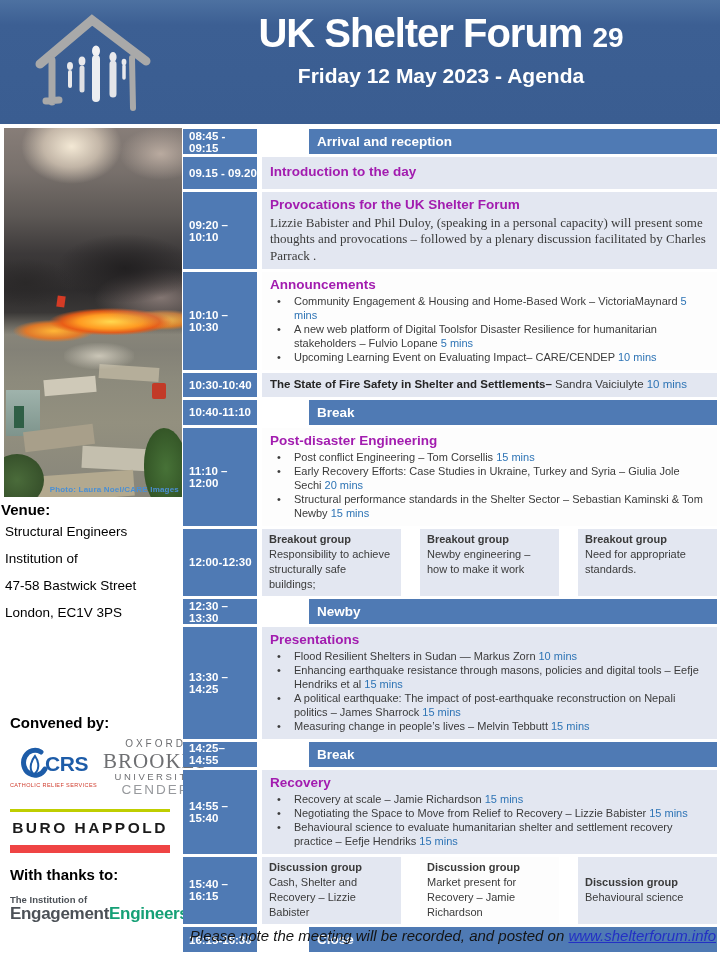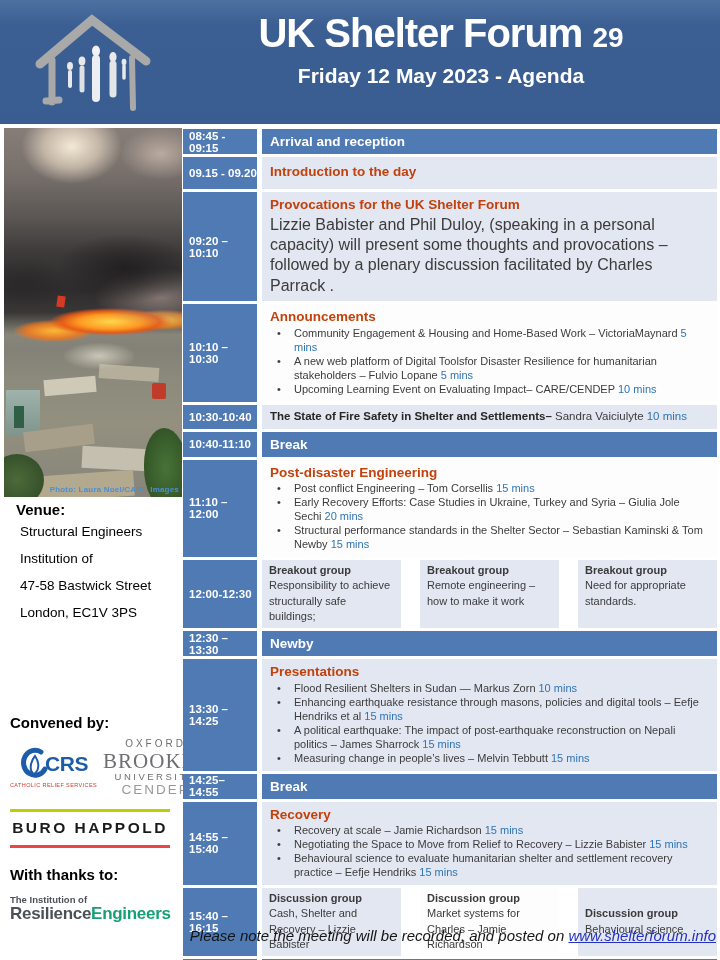--- a/index.html
+++ b/index.html
@@ -28,61 +28,61 @@
              radial-gradient(ellipse 48px 13px at 28% 55%, #ffb637, rgba(240,120,30,.85) 58%, rgba(240,120,30,0) 86%),
              radial-gradient(ellipse 42px 12px at 90% 52%, #ffc544, rgba(240,130,30,.8) 58%, rgba(240,130,30,0) 86%),
              linear-gradient(180deg, rgba(135,125,120,.95) 0%, rgba(118,110,106,.92) 12%, rgba(88,83,81,.92) 24%, rgba(56,53,54,.95) 34%, rgba(43,41,42,.97) 44%, rgba(43,41,42,.85) 50%, rgba(43,41,42,0) 56%),
              linear-gradient(180deg, rgba(0,0,0,0) 54%, rgba(131,129,119,.95) 60%, #8c8a7c 68%, #93907f 80%, #87857a 100%);
   }
   .photo .blob { position:absolute; }
   .caption { position:absolute; right:3px; bottom:3px; font-size:8px; font-weight:bold;
              color:#4a8fd4; letter-spacing:.2px; }
 
   
-  .venue { position:absolute; left:16px; top:501px; width:172px; color:#000; }
+  .venue { position:absolute; left:1px; top:501px; width:172px; color:#000; }
   .venue-label { font-size:15px; font-weight:bold; }
   .venue-line { font-size:13.5px; line-height:27px; padding-left:4px; }
 
   .convened { position:absolute; left:10px; top:714px; width:170px; }
   .block-label { font-size:15px; font-weight:bold; color:#000; }
   .logo-row { display:flex; align-items:center; gap:6px; margin-top:8px; }
   .crs { display:flex; flex-direction:column; align-items:center; }
   .crs-top { display:flex; align-items:center;text-align:right; }
   .crs-name { font-size:21px; font-weight:bold; color:#1d5ca8; letter-spacing:-.5px; margin-left:-4px; }
   .crs-sub { font-size:5.5px; color:#cf3a2b; letter-spacing:.4px; margin-top:1px; white-space:nowrap; }
   .brookes { text-align:center; color:#6e6f72; line-height:1.05; }
   .brookes-l1 { font-size:10px; letter-spacing:3px; }
   .brookes-l2 { font-size:21px; font-family:"Liberation Serif", serif; letter-spacing:1px; }
   .brookes-l3 { font-size:9.5px; letter-spacing:2.5px; }
   .brookes-l4 { font-size:13.5px; letter-spacing:2px; color:#97999d; margin-top:1px; }
-  .buro { margin-top:12px; width:160px; border-top:3px solid #bfce00; border-bottom:3px solid #ef4444;
+  .buro { margin-top:12px; width:160px; border-top:3px solid #bfce00; border-bottom:8px solid #ef4444;
           padding:7px 0 8px 0; text-align:center; font-size:15.5px; font-weight:bold;
           letter-spacing:2.5px; color:#1a1a1a; white-space:nowrap; }
 
   .thanks { position:absolute; left:10px; top:866px; width:200px; }
   .istructe { margin-top:12px; line-height:1.1; }
   .istructe-l1 { font-size:9.5px; font-weight:bold; color:#4c5157; }
   .istructe-l2 { font-size:17px; font-weight:bold; letter-spacing:-.3px; }
   .istructe-p1 { color:#4c5157; }
   .istructe-p2 { color:#16a076; }
 
   
   .agenda { position:absolute; left:183px; top:129px; width:534px;
             display:grid; grid-template-columns:74px 455px; gap:3px 5px; align-content:start; }
   .tcell { background:#4f7ab4; color:#ffffff; font-size:11.5px; font-weight:bold;
            display:flex; align-items:center; padding-left:6px; }
   .ccell { padding:4px 8px 5px 8px; }
   .banner { background:#4f7ab4; color:#ffffff; font-size:13.5px; font-weight:bold;
-            display:flex; align-items:center; min-height:25px; padding-top:0; padding-bottom:0; }
+            display:flex; align-items:center; min-height:25px; padding-top:0; padding-bottom:0;margin-left:47px; }
   .light { background:#e3e7f1; }
   .whiterow { background:#fdfdfd; }
   .v-center { display:flex; flex-direction:column; justify-content:center; }
-  .s-title { font-size:13.5px; font-weight:bold; color:#c2410c; line-height:1.32; margin:0 0 1px 0; }
+  .s-title { font-size:13.5px; font-weight:bold; color:#a21caf; line-height:1.32; margin:0 0 1px 0; }
   .sub-title { min-height:23px; }
-  .desc { font-size:16px; color:#3b3b3b; line-height:1.27; margin:1px 0 0 0; }
+  .desc { font-size:13px; color:#3b3b3b; line-height:1.27; margin:1px 0 0 0;font-family:Liberation Serif, serif; }
   ul.bullets { margin:1px 0 0 0; padding:0; list-style:none; }
   ul.bullets li { position:relative; padding-left:24px; font-size:11px; line-height:1.27;
                   color:#3b3b3b; margin:0; }
   ul.bullets li::before { content:"\2022"; position:absolute; left:7px; color:#3b3b3b; }
   .mins { color:#2e74b5; margin-left:3px; }
   .inline-line { margin:0; font-size:11.5px; color:#3b3b3b; line-height:1.3; }
   .inline-line strong { color:#262626; }
   .groups { padding:0; display:grid; grid-template-columns:1fr 1fr 1fr; gap:19px; background:transparent; }
   .g-cell { background:#e3e7f1; padding:3px 7px 4px 7px; font-size:11px; line-height:1.38; color:#3b3b3b; }
   .g-cell.white { background:#fdfdfd; }
@@ -164,21 +164,21 @@
         <div class="brookes-l4">CENDEP</div>
       </div>
     </div>
     <div class="buro">BURO HAPPOLD</div>
   </div>
 
   <div class="thanks">
     <div class="block-label">With thanks to:</div>
     <div class="istructe">
       <div class="istructe-l1">The Institution of</div>
-      <div class="istructe-l2"><span class="istructe-p1">Resilience</span><span class="istructe-p2">Engineers</span></div>
+      <div class="istructe-l2"><span class="istructe-p1">Engagement</span><span class="istructe-p2">Engineers</span></div>
     </div>
   </div>
 
   <div class="agenda">
 
     <div class="tcell">08:45 - 09:15</div>
     <div class="ccell banner">Arrival and reception</div>
 
     <div class="tcell">09.15 - 09.20</div>
     <div class="ccell light v-center sub-title">
@@ -220,21 +220,21 @@
     </div>
 
     <div class="tcell">12:00-12:30</div>
     <div class="groups">
       <div class="g-cell">
         <div class="g-title">Breakout group</div>
         <div>Responsibility to achieve structurally safe buildings;</div>
       </div>
       <div class="g-cell">
         <div class="g-title">Breakout group</div>
-        <div>Remote engineering – how to make it work</div>
+        <div>Newby engineering – how to make it work</div>
       </div>
       <div class="g-cell">
         <div class="g-title">Breakout group</div>
         <div>Need for appropriate standards.</div>
       </div>
     </div>
 
     <div class="tcell">12:30 – 13:30</div>
     <div class="ccell banner">Newby</div>
 
@@ -263,21 +263,21 @@
     </div>
 
     <div class="tcell">15:40 – 16:15</div>
     <div class="groups">
       <div class="g-cell v-center">
         <div class="g-title">Discussion group</div>
         <div>Cash, Shelter and Recovery – Lizzie Babister</div>
       </div>
       <div class="g-cell white">
         <div class="g-title">Discussion group</div>
-        <div>Market systems for Charles – Jamie Richardson</div>
+        <div>Market present for Recovery – Jamie Richardson</div>
       </div>
       <div class="g-cell v-center">
         <div class="g-title">Discussion group</div>
         <div>Behavioural science</div>
       </div>
     </div>
 
     <div class="tcell">16:15-16:30</div>
     <div class="ccell banner">Close</div>
 

